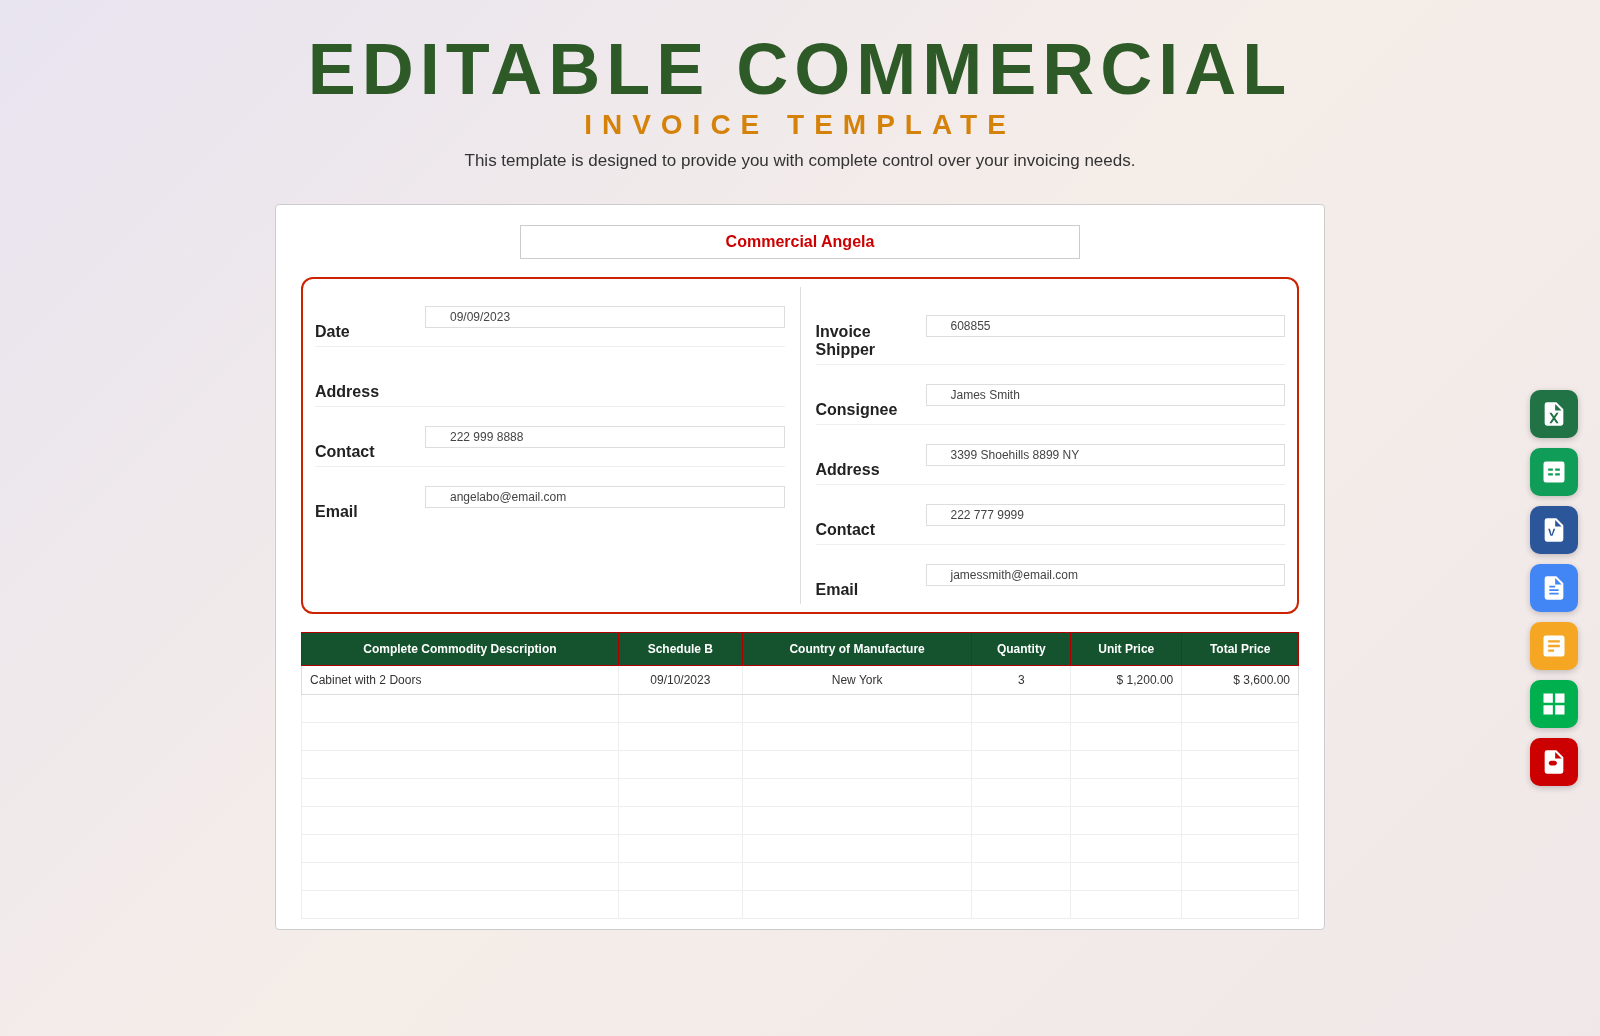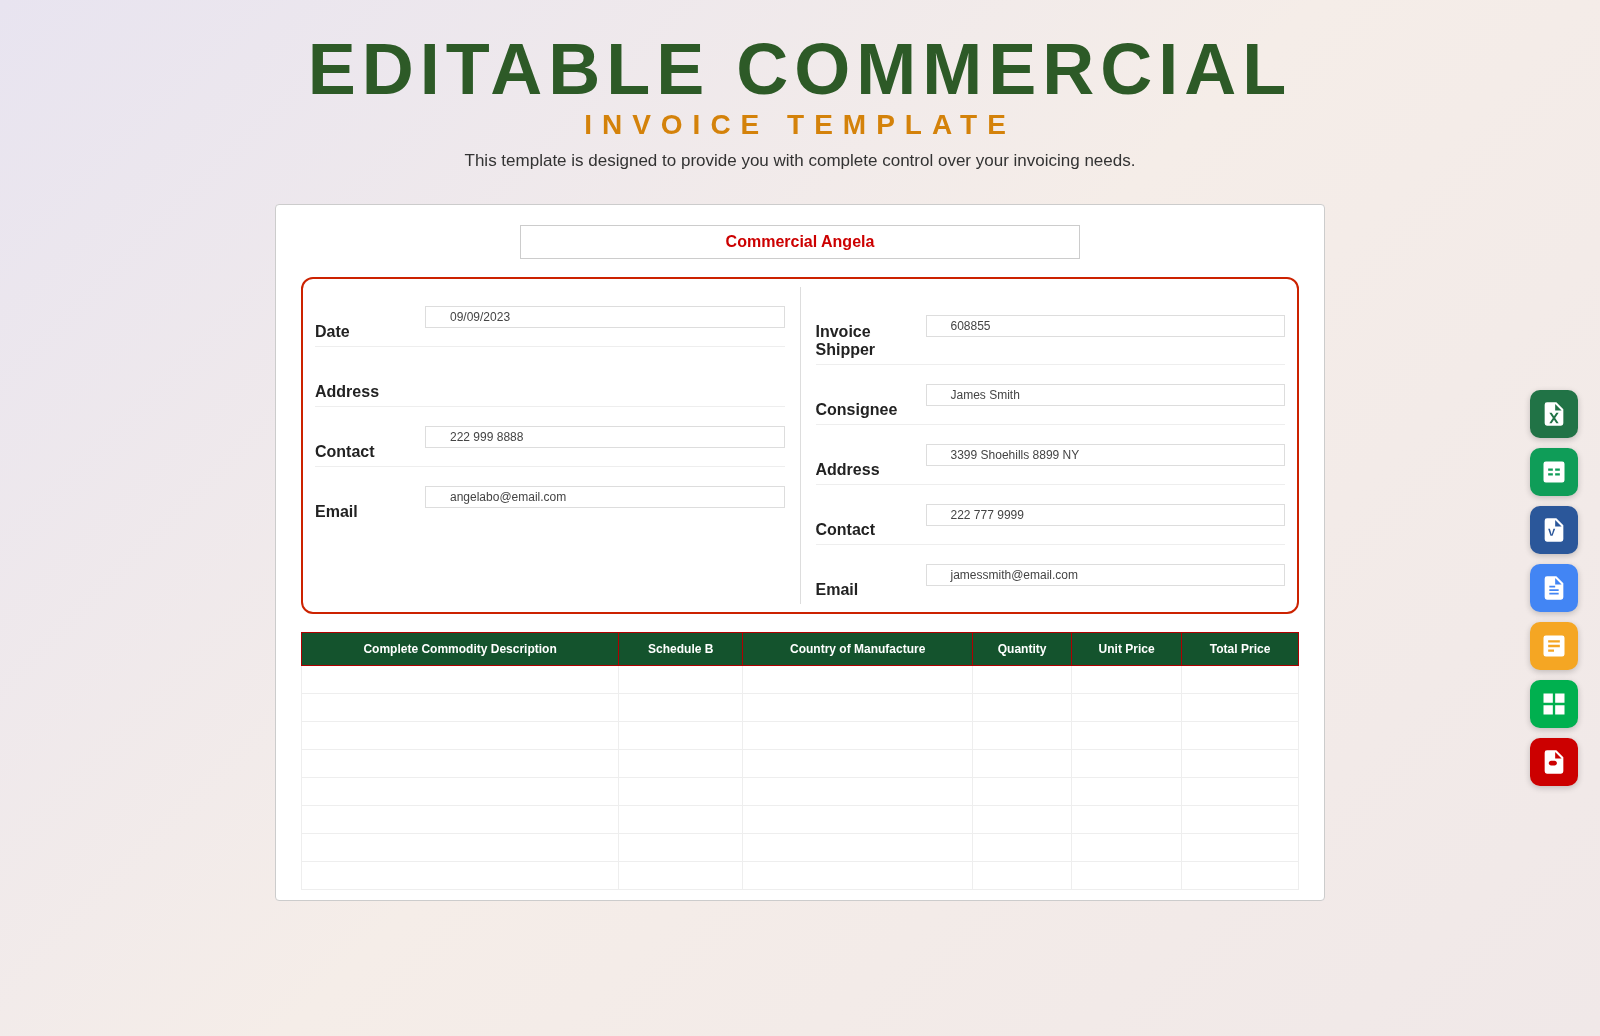--- a/index.html
+++ b/index.html
@@ -262,20 +262,28 @@
         <tr class="table-header-row">
           <th>Complete Commodity Description</th>
           <th>Schedule B</th>
           <th>Country of Manufacture</th>
           <th>Quantity</th>
           <th>Unit Price</th>
           <th>Total Price</th>
         </tr>
       </thead>
       <tbody id="table-body">
+        <tr class="table-data-row">
+          <td>Cabinet with 2 Doors</td>
+          <td class="td-center">09/10/2023</td>
+          <td class="td-center">New York</td>
+          <td class="td-center">3</td>
+          <td class="td-right">$         1,200.00</td>
+          <td class="td-right">$         3,600.00</td>
+        </tr>
 
         <tr class="empty-row">
           <td></td>
             <td></td>
             <td></td>
             <td></td>
             <td></td>
             <td></td>
         </tr>
         <tr class="empty-row">

